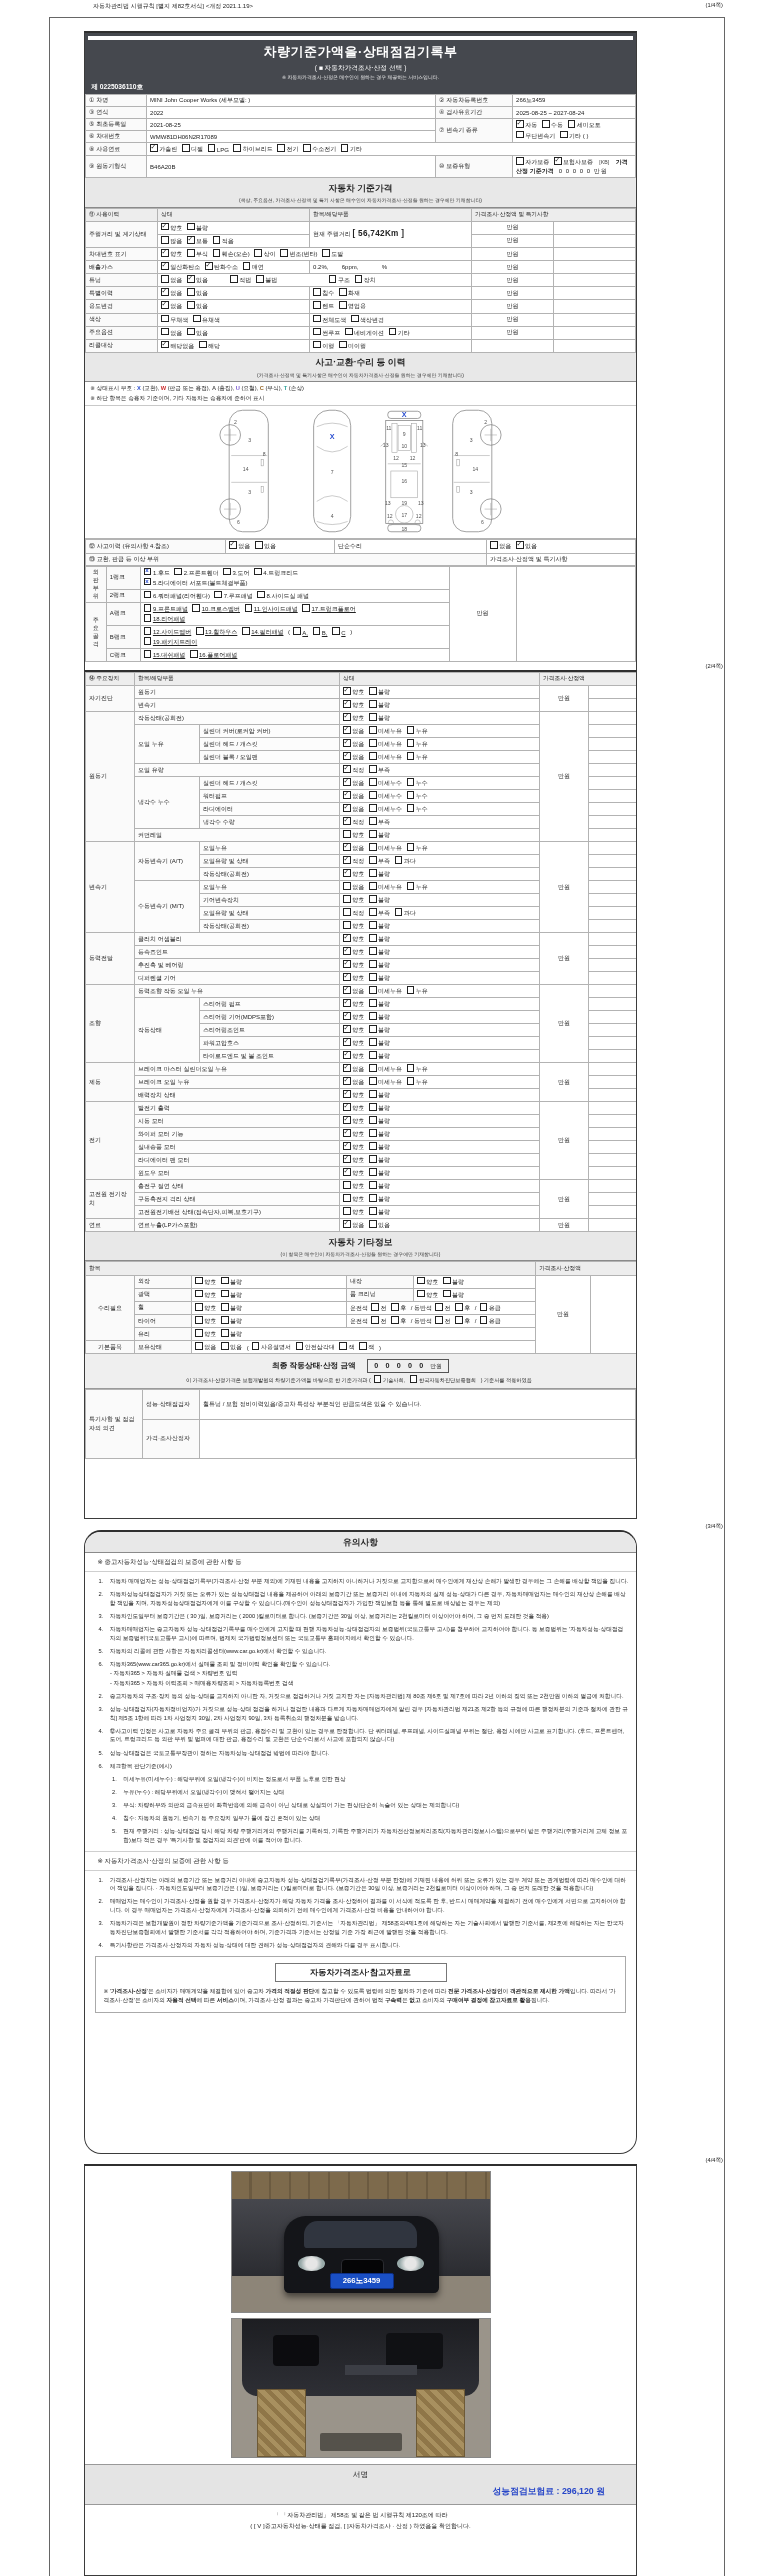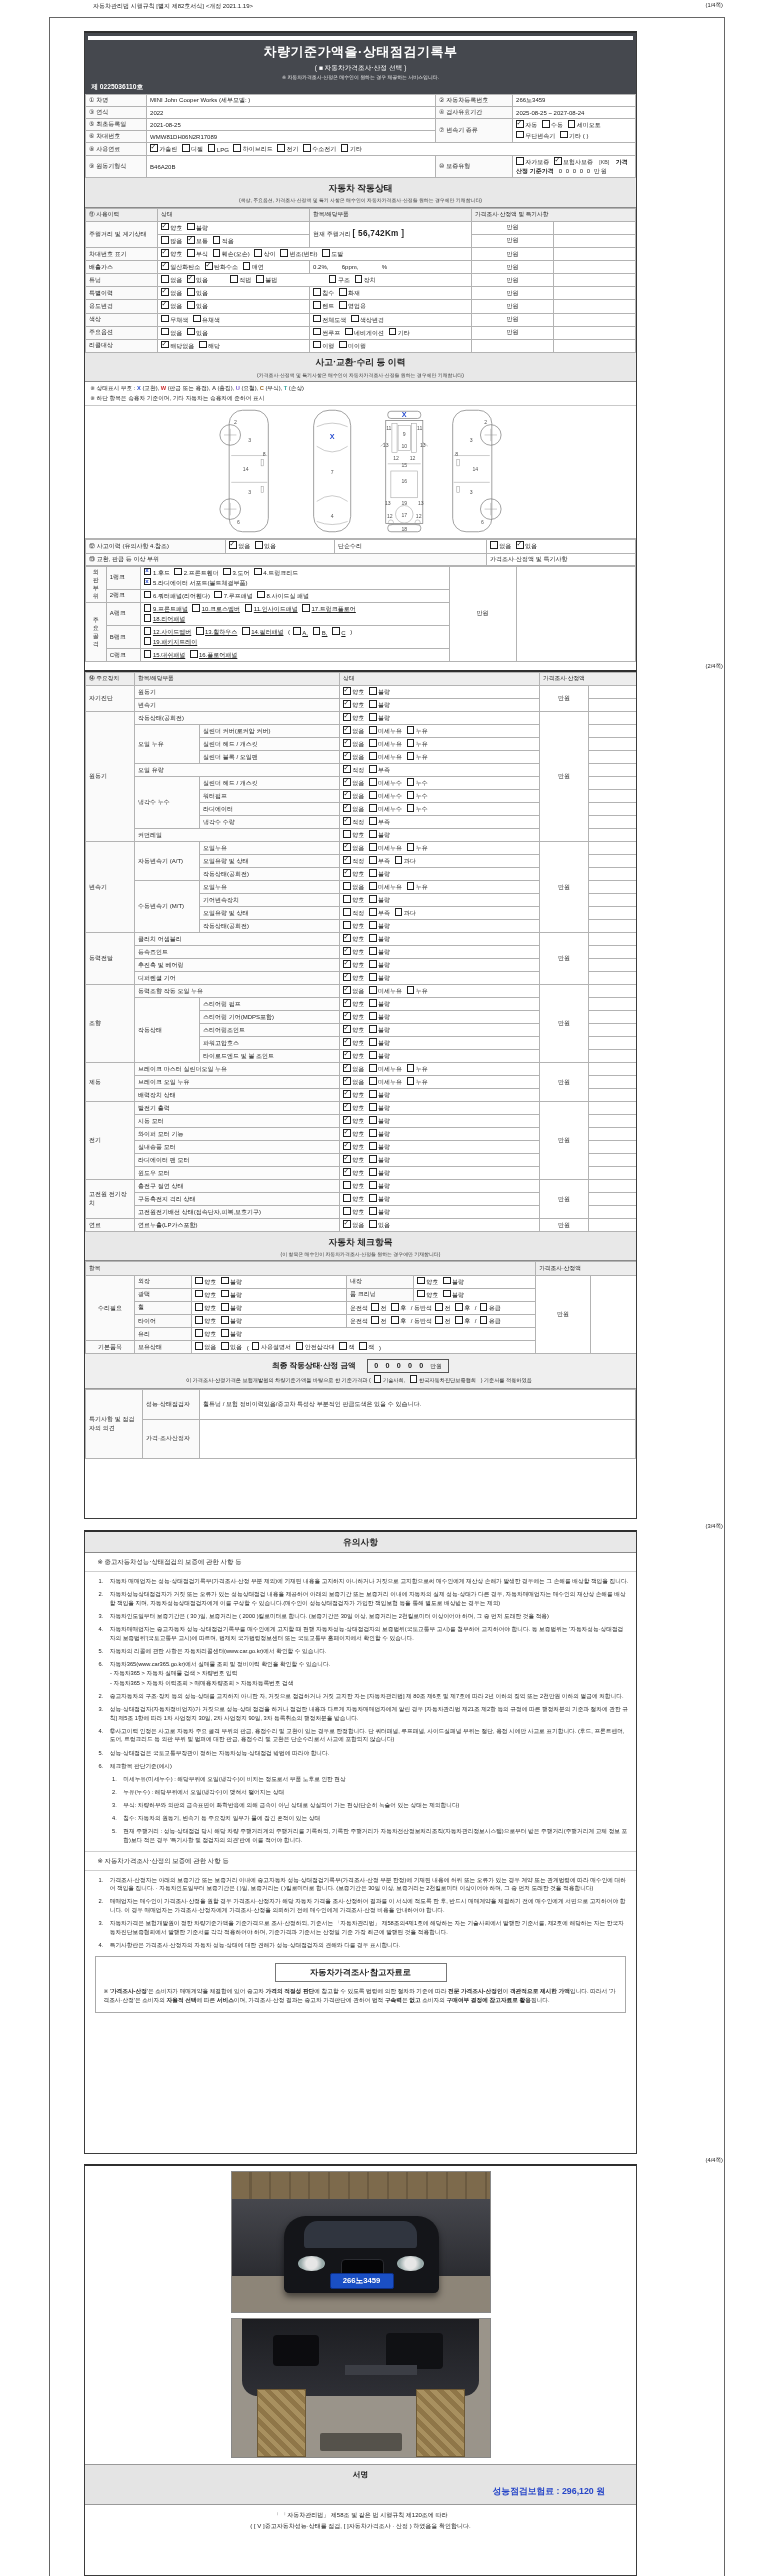--- a/index.html
+++ b/index.html
@@ -124,21 +124,21 @@
         <span><span class="opt"><span class="cb n"></span><span class="ot">자가보증</span></span><span class="opt"><span class="cb v"></span><span class="ot">보험사보증</span></span></span>
         <span style="font-size:5.2px;color:#444;">[KB]</span>
         &nbsp;&nbsp;&nbsp;<span style="font-weight:bold;">가격산정 기준가격</span>
         &nbsp;&nbsp;<span style="letter-spacing:1px;">0 0 0 0 0 만원</span>
       </td>
     </tr>
   </tbody>
     </table>
 
   <div class="band">
-    <div class="bt">자동차 작동상태</div>
+    <div class="bt">자동차 기준가격</div>
     <div class="bs">(색상, 주요옵션, 가격조사·산정액 및 특기 사항은 매수인이 자동차가격조사·산정을 원하는 경우에만 기재합니다)</div>
   </div>
 
   <table>
     <tbody>
         <tr class="head">
       <td style="width:72px;">⑪ 사용이력</td>
       <td style="width:152px;">상태</td>
       <td style="width:162px;">항목/해당부품</td>
       <td colspan="2">가격조사·산정액 및 특기사항</td>
@@ -621,21 +621,21 @@
           <td class="gname" rowspan="1">연료</td>
           <td class="icell" colspan="2">연료누출(LP가스포함)</td>
           <td class="stcell"><span class="opt"><span class="cb v"></span><span class="ot">없음</span></span><span class="opt"><span class="cb n"></span><span class="ot">있음</span></span></td>
           <td class="man" rowspan="1">만원</td>
           <td class="blank"></td>
         </tr>
       </tbody>
   </table>
 
   <div class="band">
-    <div class="bt">자동차 체크항목</div>
+    <div class="bt">자동차 기타정보</div>
     <div class="bs">(이 항목은 매수인이 자동차가격조사·산정을 원하는 경우에만 기재합니다)</div>
   </div>
 
   <table>
     <colgroup>
         <col style="width:49px;">
         <col style="width:57px;">
         <col style="width:155px;">
         <col style="width:67px;">
         <col style="width:122px;">
@@ -706,21 +706,21 @@
     <tr>
       <td class="lbl" style="height:39px;">가격·조사산정자</td>
       <td></td>
     </tr>
   </tbody>
     </table>
 </div>
 
 <div class="pgmark" style="top:1523px;right:50px;">(3/4쪽)</div>
 
-<div class="block" style="top:1530px;height:624px;">
+<div class="block" style="top:1530px;height:624px;border-radius:17px;">
   <div class="band">
     <div class="bt">유의사항</div>
   </div>
   <div class="nsec">※ 중고자동차성능·상태점검의 보증에 관한 사항 등</div>
   <div id="nlist1">
       <div class="nitem">
         <span class="nnum">1.</span>
         <span class="ntext">자동차 매매업자는 성능·상태점검기록부(가격조사·산정 부분 제외)에 기재된 내용을 고지하지 아니하거나 거짓으로 고지함으로써 매수인에게 재산상 손해가 발생한 경우에는 그 손해를 배상할 책임을 집니다.</span>
       </div>
       <div class="nitem">
@@ -842,21 +842,21 @@
       <div style="position:absolute;left:31px;top:15.5px;width:46px;height:31px;background:#0c0c0f;border-radius:4.1px;"></div>
       <div style="position:absolute;right:36px;top:13.4px;width:57px;height:36px;background:#101114;border-radius:4.1px;"></div>
       <div style="position:absolute;left:103px;top:46px;width:72px;height:9.3px;background:#3c3e45;"></div>
     </div>
     <div style="position:absolute;left:25px;bottom:0;width:47px;height:66px;background:repeating-linear-gradient(45deg,#a8905f 0 4.6px,#8f7648 4.6px 9.3px);border:1px solid #6e5a36;"></div>
     <div style="position:absolute;right:25px;bottom:0;width:47px;height:66px;background:repeating-linear-gradient(45deg,#a8905f 0 4.6px,#8f7648 4.6px 9.3px);border:1px solid #6e5a36;"></div>
     <div style="position:absolute;left:88px;bottom:6.2px;width:82px;height:18.5px;background:#55524b;border-radius:2.1px;"></div>
   </div>
 
   <div style="background:#e4e4e4;border-top:0.5px solid #999;border-bottom:0.5px solid #999;position:relative;height:39px;">
-    <div style="text-align:center;font-size:7.7px;font-weight:bold;padding-top:5.2px;">서명</div>
+    <div style="text-align:center;font-size:7.7px;font-weight:normal;padding-top:5.2px;">서명</div>
     <div style="position:absolute;right:31px;bottom:5.2px;color:#2746c8;font-size:8.8px;font-weight:bold;">성능점검보험료 : 296,120 원</div>
   </div>
   <div style="text-align:center;font-size:6px;line-height:1.8;padding-top:5.2px;">
     <div>「 「자동차관리법」 제58조 및 같은 법 시행규칙 제120조에 따라</div>
     <div>( [ V ]중고자동차성능·상태를 점검, [   ]자동차가격조사 · 산정 ) 하였음을 확인합니다.</div>
   </div>
 </div>
 
 
 </body></html>

